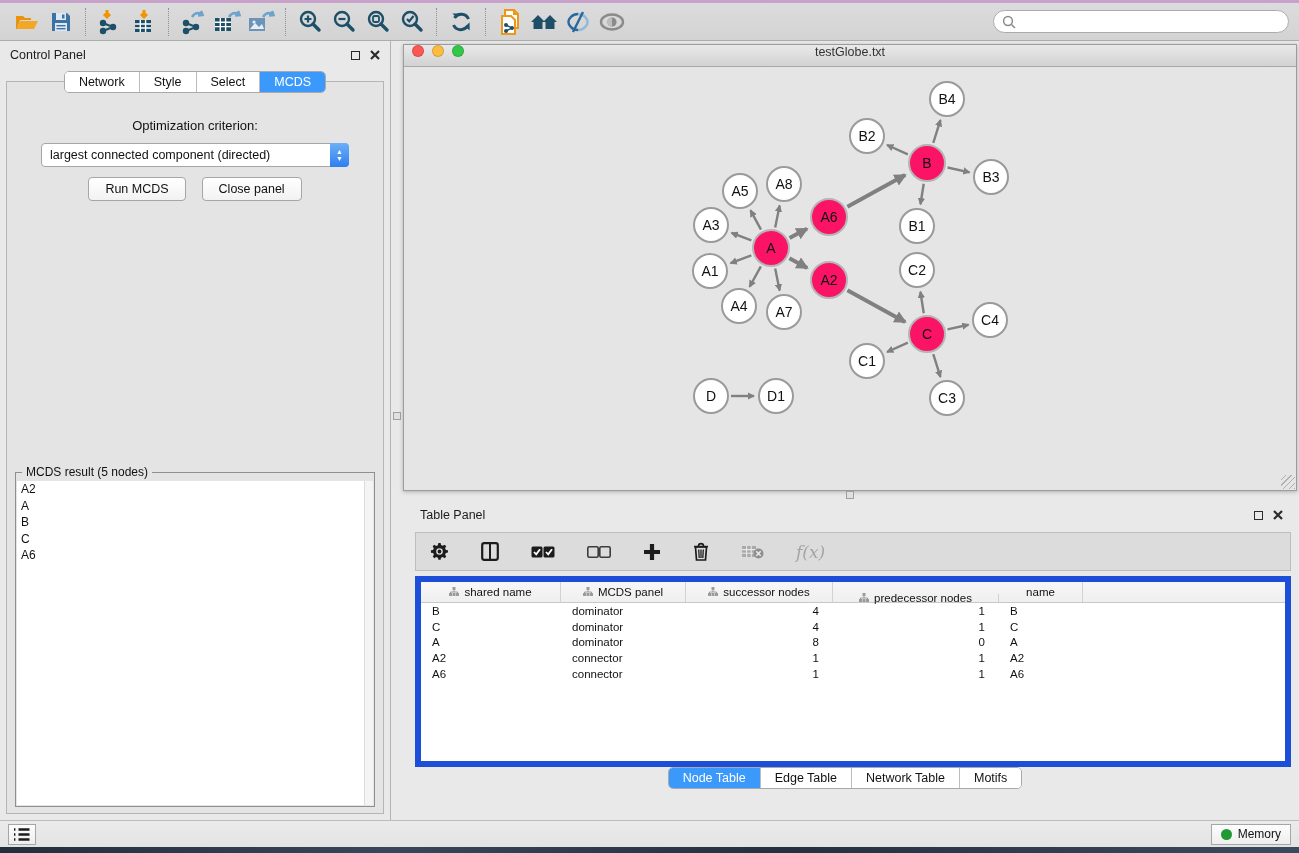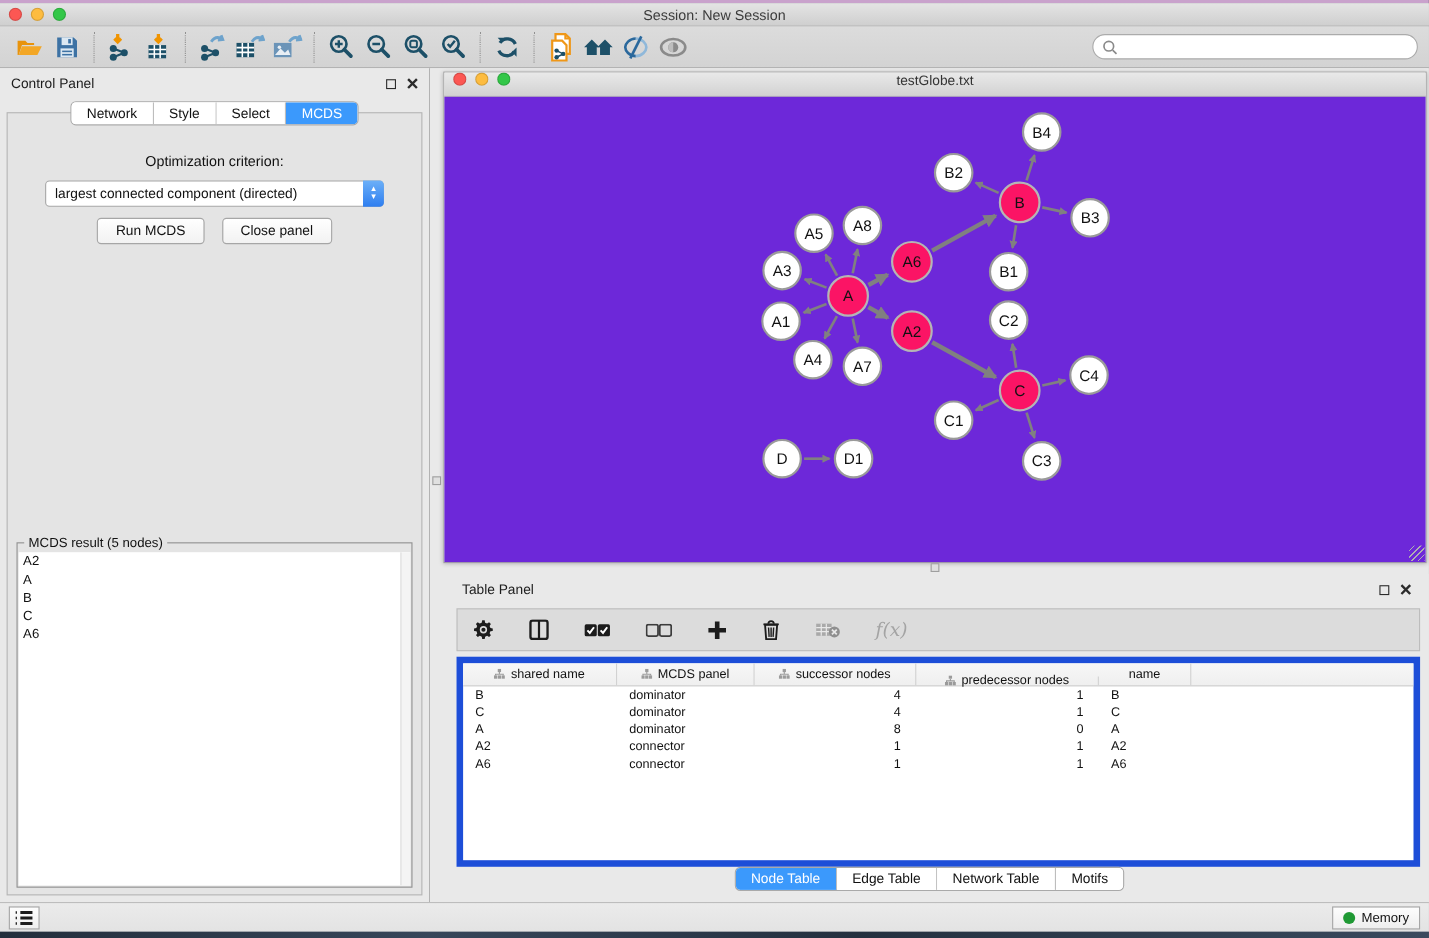--- a/index.html
+++ b/index.html
@@ -62,21 +62,21 @@
   .result-scroll { position:absolute; top:0; bottom:0; right:0; width:9px; background:#f4f4f4; border-left:1px solid #dcdcdc; }
   .result-item { font-size:12px; color:#111; padding:1px 4px; line-height:14.5px; }
 
   
   .right-area { flex:1; position:relative; background:#e9e9e9; }
   .net-window { position:absolute; left:12px; top:3px; width:894px; height:447px;
     border:1px solid #9c9c9c; background:#fff; box-shadow:0 1px 4px rgba(0,0,0,.25); display:flex; flex-direction:column; }
   .net-titlebar { height:22px; background:linear-gradient(#e9e9e9,#d2d2d2); border-bottom:1px solid #a8a8a8;
     display:flex; position:relative; flex:none; }
   .net-title { position:absolute; left:0; right:0; text-align:center; font-size:12.5px; color:#333; }
-  .net-body { flex:1; position:relative; overflow:hidden; background:#6d28d9; }
+  .net-body { flex:1; position:relative; overflow:hidden; background:#e5e5e5; }
   .gnode { position:absolute; border-radius:50%; display:flex; align-items:center; justify-content:center;
     font-size:14px; color:#111; background:#fff; border:2px solid #9a9a9a; }
   .gnode.mcds { background:#fb1465; border-color:#b5b5b5; }
   .resize-grip { position:absolute; right:1px; bottom:1px; width:14px; height:14px;
     background:repeating-linear-gradient(135deg, transparent 0 3px, #b0b0b0 3px 4px); }
   .splitter-grip { position:absolute; width:8px; height:8px; background:#e0e0e0; border:1px solid #9f9f9f; }
 
   
   .table-panel { position:absolute; left:0; top:460px; right:0; bottom:0; background:#e9e9e9; }
   .tp-head { height:28px; display:flex; align-items:center; padding:0 16px 0 29px; }
@@ -104,28 +104,20 @@
     border:1px solid #a6a6a6; display:flex; align-items:center; gap:6px; font-size:12px; color:#111; }
   .mem-dot { width:11px; height:11px; border-radius:50%; background:#1f9934; }
 </style>
 </head>
 <body>
 
 <div class="desktop">
   <div class="top-strip"></div>
   <div class="app-window">
 
-    <div class="titlebar">
-      <div class="traffic">
-        <span class="tl red"></span>
-        <span class="tl yel"></span>
-        <span class="tl grn"></span>
-      </div>
-      <div class="win-title">Session: New Session</div>
-    </div>
 
     <div class="toolbar">
       <span class="tbtn">
         <svg width="26" height="24" viewBox="0 0 26 24">
             <path d="M2 6 h7 l2 2 h6 v2 H6 L3 19 H2 z" fill="#e8930c"></path>
             <path d="M6 11 h18 l-4 8 H3 z" fill="#f3a726"></path>
           </svg>
       </span>
       <span class="tbtn">
         <svg width="24" height="24" viewBox="0 0 24 24">

